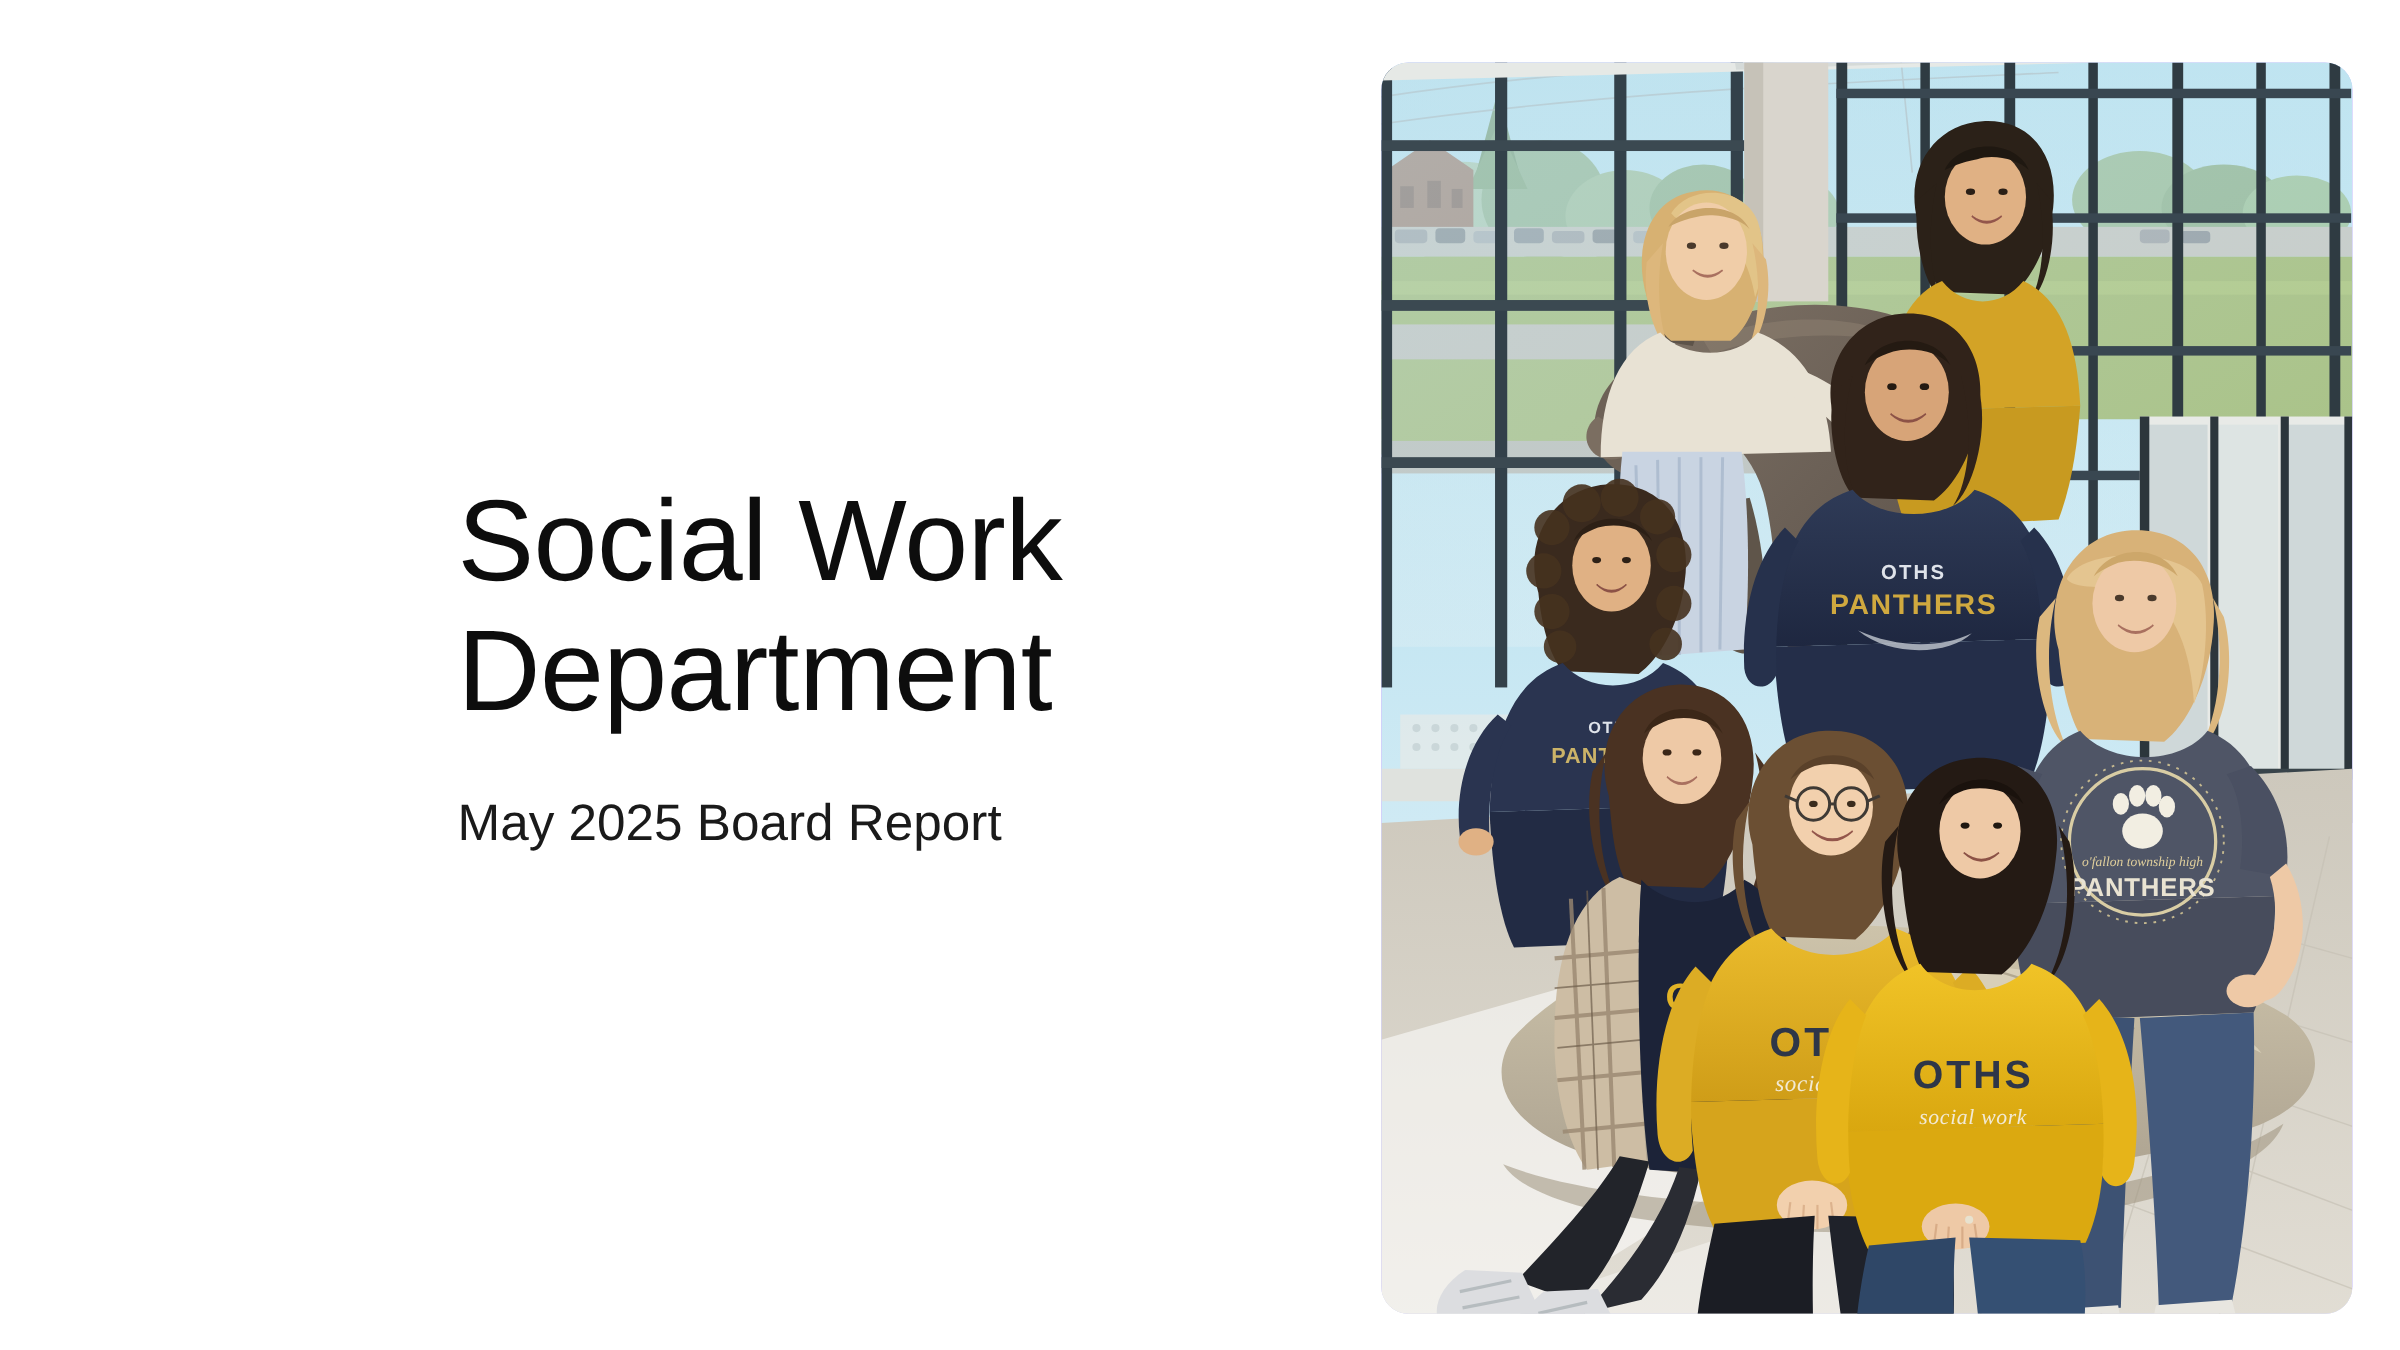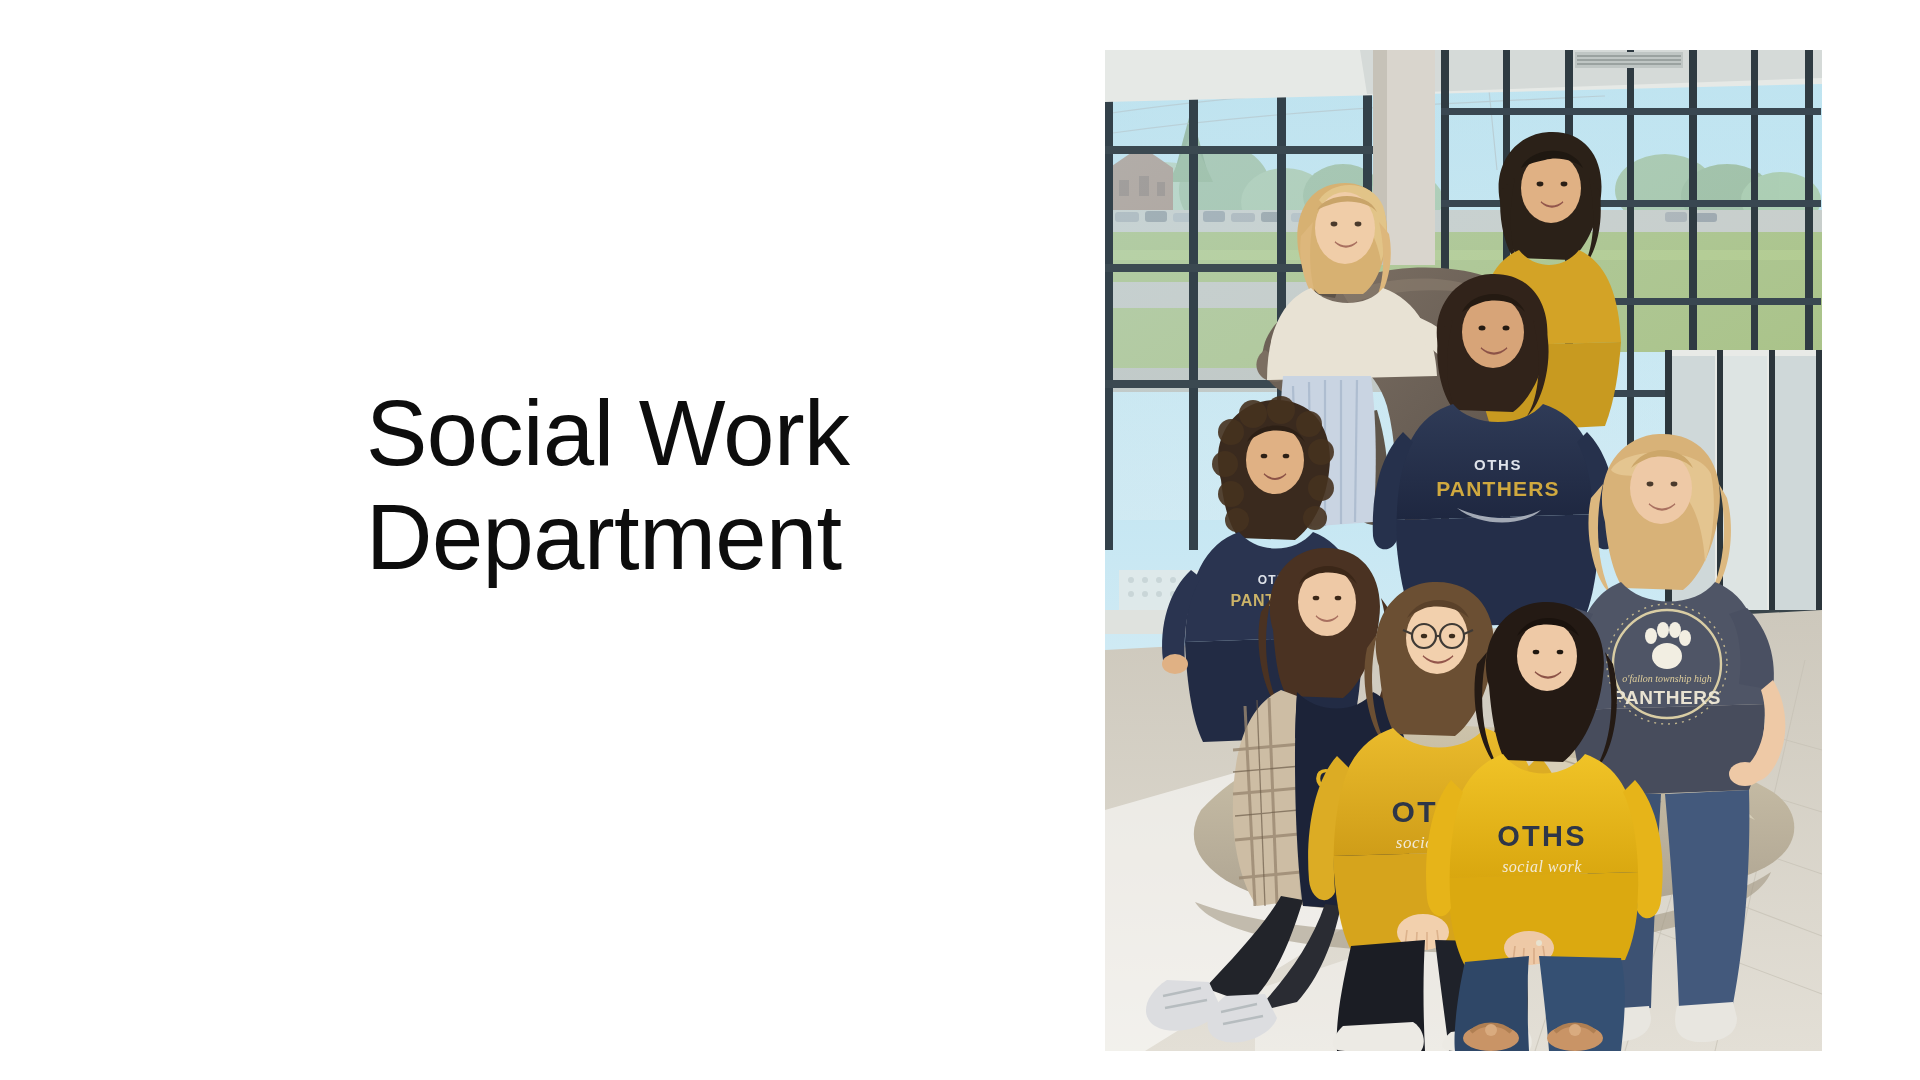--- a/index.html
+++ b/index.html
@@ -47,39 +47,41 @@
     line-height: 1.2;
     letter-spacing: 0px;
     color: #1a1a1a;
   }
 
   
   .photo-frame {
     position: absolute;
     left: 1105px;
     top: 50px;
-    width: 717px;
+    width: 777px;
     height: 1001px;
     overflow: hidden;
     background: #c4b5fd;
+    border-radius: 22px;
   }
   .photo-frame svg {
     display: block;
     width: 100%;
     height: 100%;
   }
 </style>
 </head>
 <body>
 
 <div class="slide">
 
   <div class="text-block">
     <h1 class="slide-title">Social Work
 Department</h1>
+    <p class="slide-subtitle">May 2025 Board Report</p>
   </div>
 
   <div class="photo-frame">
     <svg viewBox="0 0 717 1001" preserveAspectRatio="xMidYMid slice">
       <defs>
         <clipPath id="frameClip">
             <rect x="0" y="0" width="717" height="1001"></rect>
           </clipPath>
         <linearGradient id="skyGrad" x1="0" y1="0" x2="0" y2="1">
           <stop offset="0%" stop-color="#a8dcee"></stop>

